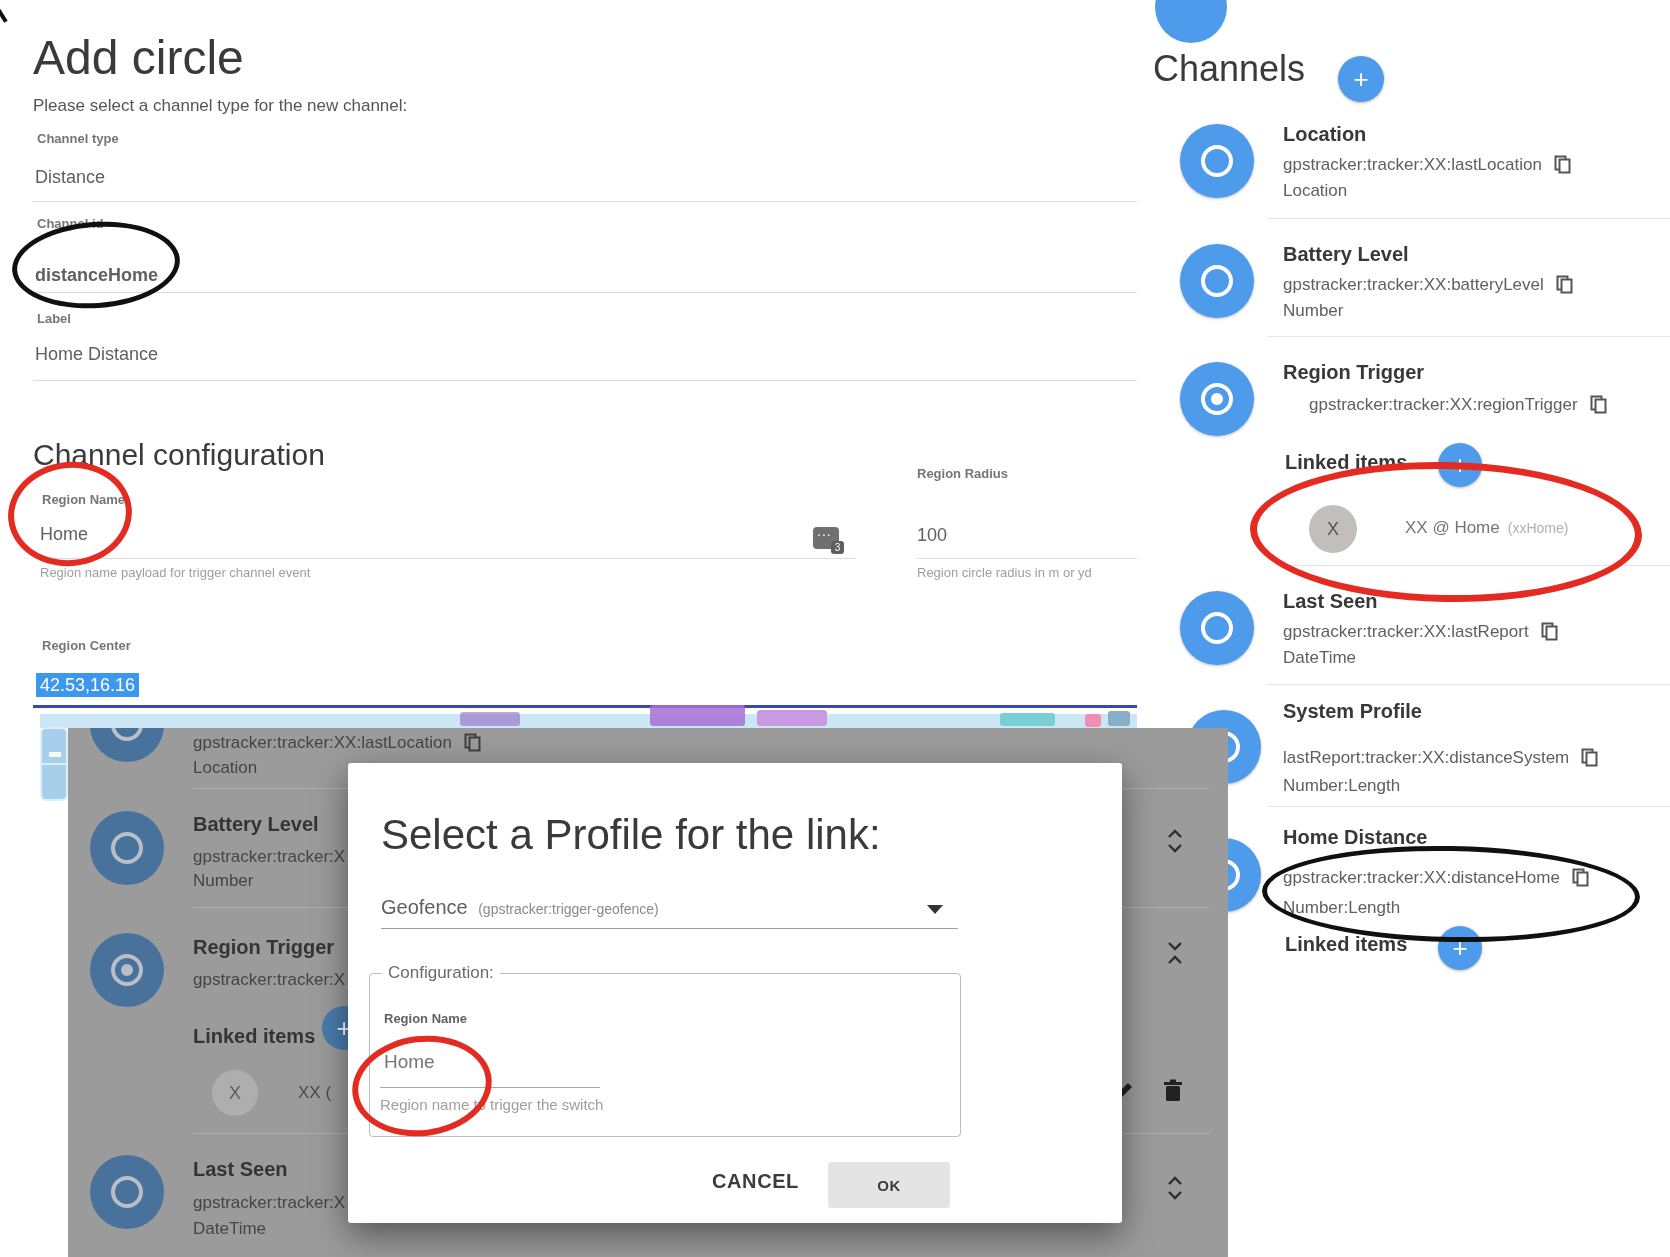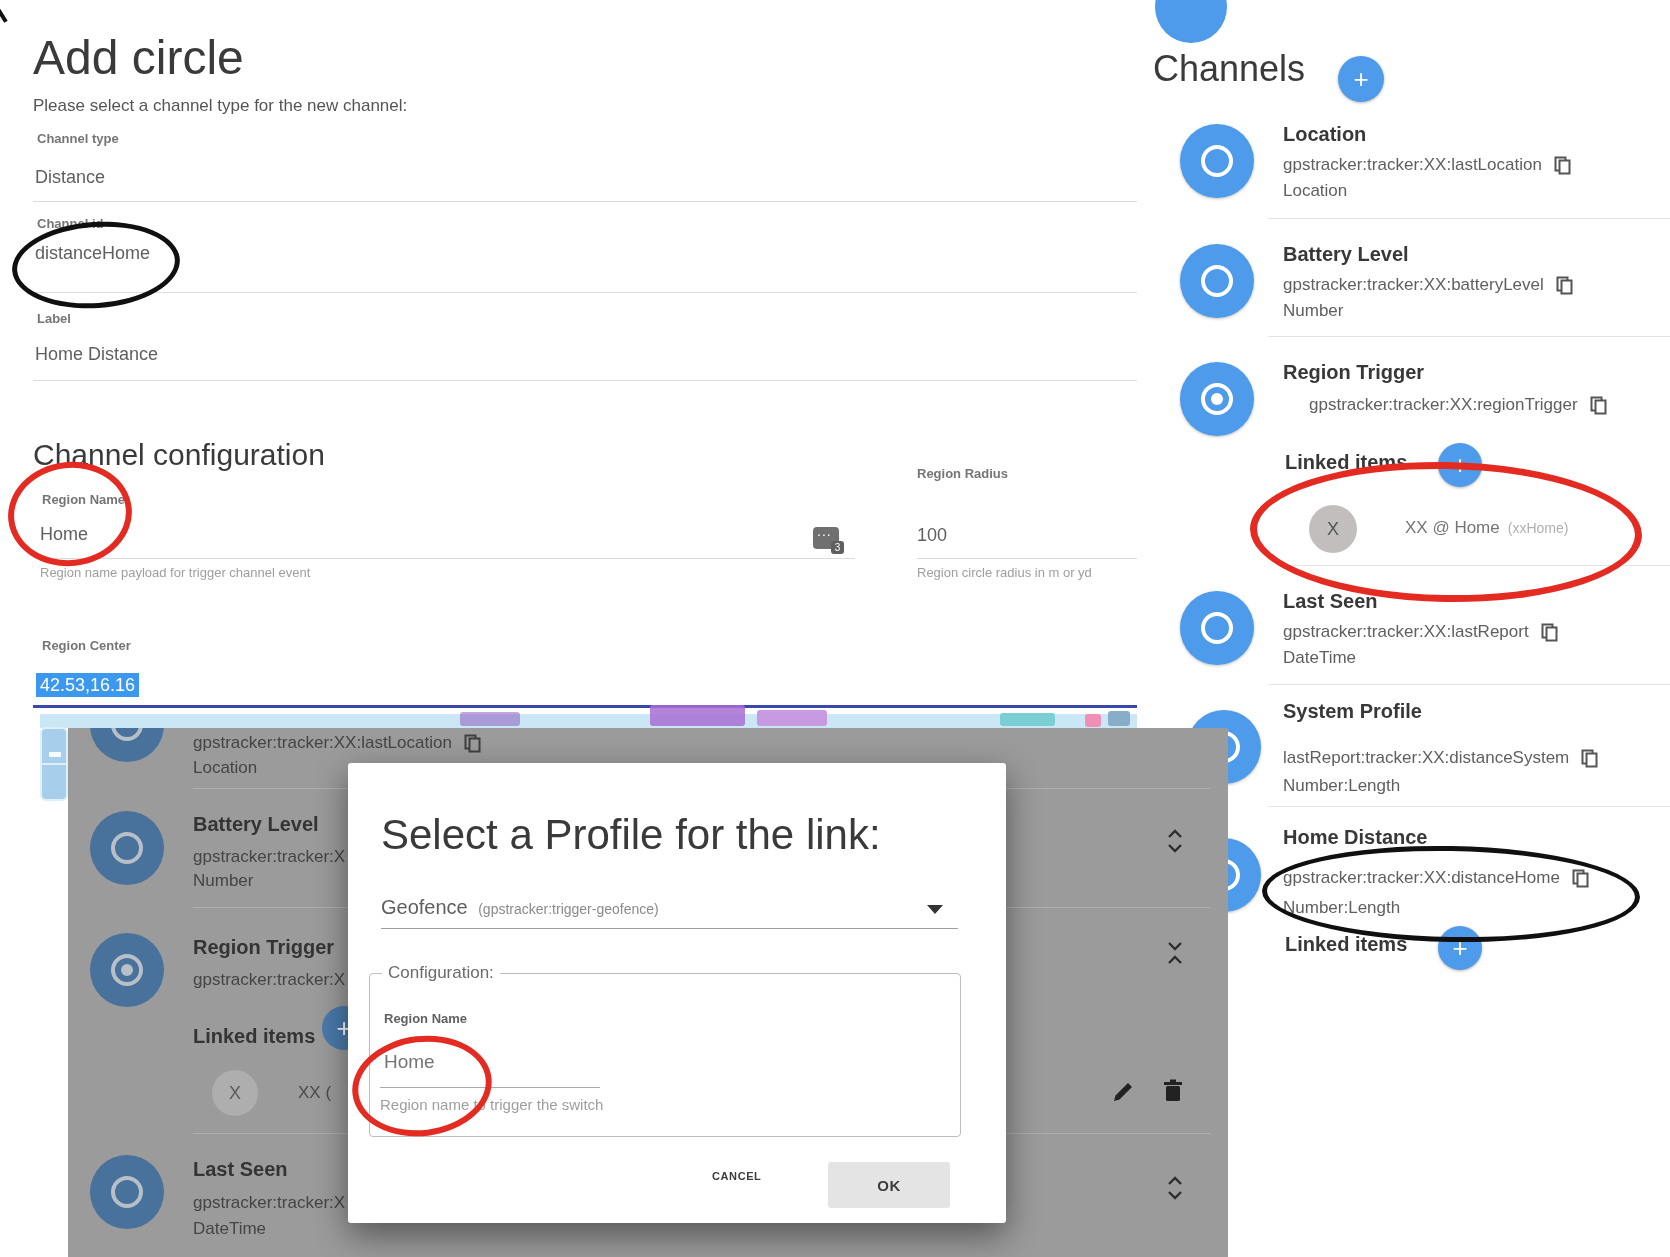--- a/index.html
+++ b/index.html
@@ -11,44 +11,44 @@
   .val{font-size:18px;color:#5f5f5f;}
   .helper{font-size:13px;color:#9e9e9e;}
   .underline{height:1px;background:#dcdcdc;}
   
   .ch-row{position:absolute;left:1180px;width:490px;}
   .avatar{position:absolute;width:74px;height:74px;border-radius:50%;background:#4d9bea;
           display:flex;align-items:center;justify-content:center;box-shadow:0 1px 3px rgba(0,0,0,.25);}
   .ring{width:24px;height:24px;border:4px solid #fff;border-radius:50%;display:flex;align-items:center;justify-content:center;}
   .ring-dot::after{content:"";width:12px;height:12px;border-radius:50%;background:#fff;}
   .row-title{position:absolute;left:103px;font-size:20px;font-weight:bold;color:#383838;white-space:nowrap;}
-  .code-line{position:absolute;left:103px;display:flex;align-items:center;gap:12px;font-size:17px;color:#5f5f5f;white-space:nowrap;}
+  .code-line{position:absolute;left:103px;display:flex;gap:12px;font-size:17px;color:#5f5f5f;white-space:nowrap;}
   .type-line{position:absolute;left:103px;font-size:17px;color:#5f5f5f;}
   .divider{position:absolute;height:1px;background:#e4e4e4;}
   .fab{position:absolute;border-radius:50%;background:#4d9bea;color:#fff;display:flex;align-items:center;justify-content:center;
        font-size:26px;font-weight:300;box-shadow:0 1px 3px rgba(0,0,0,.3);}
   .x-avatar{position:absolute;border-radius:50%;background:#c2bebe;color:#555;display:flex;align-items:center;justify-content:center;font-size:18px;}
   .linked-label{font-size:17px;color:#757575;white-space:nowrap;}
   .linked-detail{font-size:14px;color:#b0b0b0;margin-left:8px;}
   
   .backdrop{position:absolute;left:68px;top:728px;width:1160px;height:529px;background:#9b9b9b;overflow:hidden;}
   .backdrop .avatar{background:#48719c;box-shadow:none;}
   .backdrop .ring{border-color:#b8bfc6;}
   .backdrop .ring-dot::after{background:#b8bfc6;}
   .backdrop .row-title{color:#343434;}
   .backdrop .code-line,.backdrop .type-line{color:#454545;}
   .backdrop .divider{background:#aeaeae;}
   .backdrop .fab{background:#4a7bad;box-shadow:none;}
   .backdrop .x-avatar{background:#aeaeae;color:#5c5c5c;}
   
-  .modal{position:absolute;left:348px;top:763px;width:658px;height:460px;background:#fff;border-radius:3px;
+  .modal{position:absolute;left:348px;top:763px;width:774px;height:460px;background:#fff;border-radius:3px;
          box-shadow:0 12px 34px rgba(0,0,0,.45);}
   .modal fieldset{position:absolute;left:21px;top:200px;width:590px;height:172px;border:1px solid #bdbdbd;border-radius:4px;margin:0;padding:0;}
   .modal legend{margin-left:12px;padding:0 6px;font-size:17px;color:#6b6b6b;}
-  .btn-flat{position:absolute;font-size:11px;font-weight:bold;letter-spacing:.6px;color:#3c3c3c;cursor:pointer;}
+  .btn-flat{position:absolute;font-size:20px;font-weight:bold;letter-spacing:.6px;color:#3c3c3c;cursor:pointer;}
   .btn-raised{position:absolute;width:122px;height:46px;background:#e4e4e4;border-radius:3px;display:flex;align-items:center;justify-content:center;
               font-size:15px;font-weight:bold;letter-spacing:.6px;color:#3c3c3c;cursor:pointer;}
   
   .ellipse{position:absolute;border-radius:50%;pointer-events:none;}
   .red{border:6px solid #e32b22;}
   .black{border:5px solid #101010;}
   .caret-down{width:0;height:0;border-left:8px solid transparent;border-right:8px solid transparent;border-top:9px solid #333;}
   .selection{background:#3c98ee;color:#fff;font-size:18px;padding:2px 4px;}
   .filler-icon{position:absolute;width:26px;height:22px;background:#707070;border-radius:4px;color:#fff;}
   .filler-icon .dots{position:absolute;left:4px;top:-4px;font-size:14px;letter-spacing:1px;}
@@ -63,21 +63,21 @@
 <div class="screen">
 
   <div class="abs h-light" style="left:33px;top:30px;font-size:48px;">Add circle</div>
   <div class="abs" style="left:33px;top:96px;font-size:17px;color:#555;">Please select a channel type for the new channel:</div>
 
   <div class="abs lbl" style="left:37px;top:131px;">Channel type</div>
   <div class="abs val" style="left:35px;top:167px;">Distance</div>
   <div class="abs underline" style="left:33px;top:201px;width:1104px;"></div>
 
   <div class="abs lbl" style="left:37px;top:216px;">Channel id</div>
-  <div class="abs val" style="left:35px;top:243px;">distanceHome</div>
+  <div class="abs val" style="left:35px;top:265px;font-weight:bold;">distanceHome</div>
   <div class="abs underline" style="left:33px;top:292px;width:1104px;"></div>
 
   <div class="abs lbl" style="left:37px;top:311px;">Label</div>
   <div class="abs val" style="left:35px;top:344px;">Home Distance</div>
   <div class="abs underline" style="left:33px;top:380px;width:1104px;"></div>
 
   <div class="abs h-light" style="left:33px;top:438px;font-size:30px;">Channel configuration</div>
 
   <div class="abs lbl" style="left:42px;top:492px;">Region Name</div>
   <div class="abs val" style="left:40px;top:524px;">Home</div>

